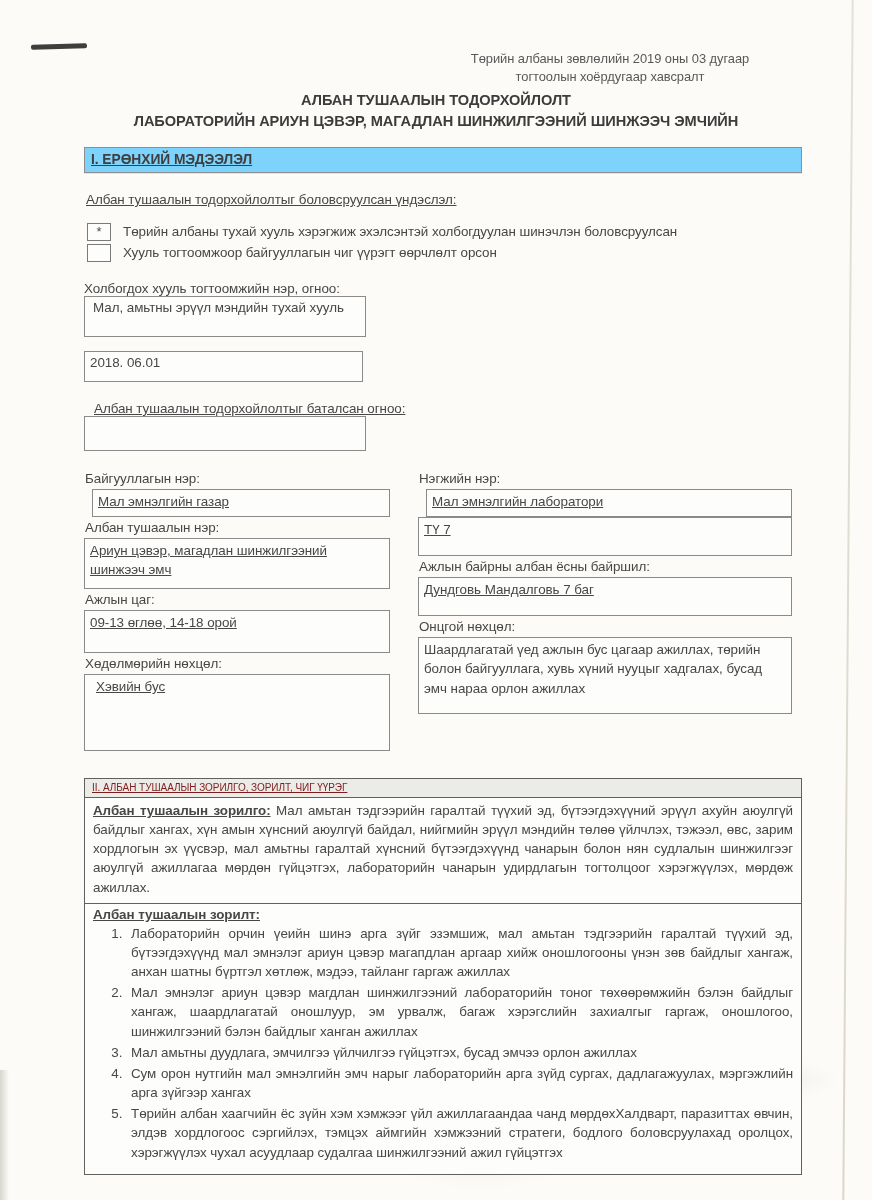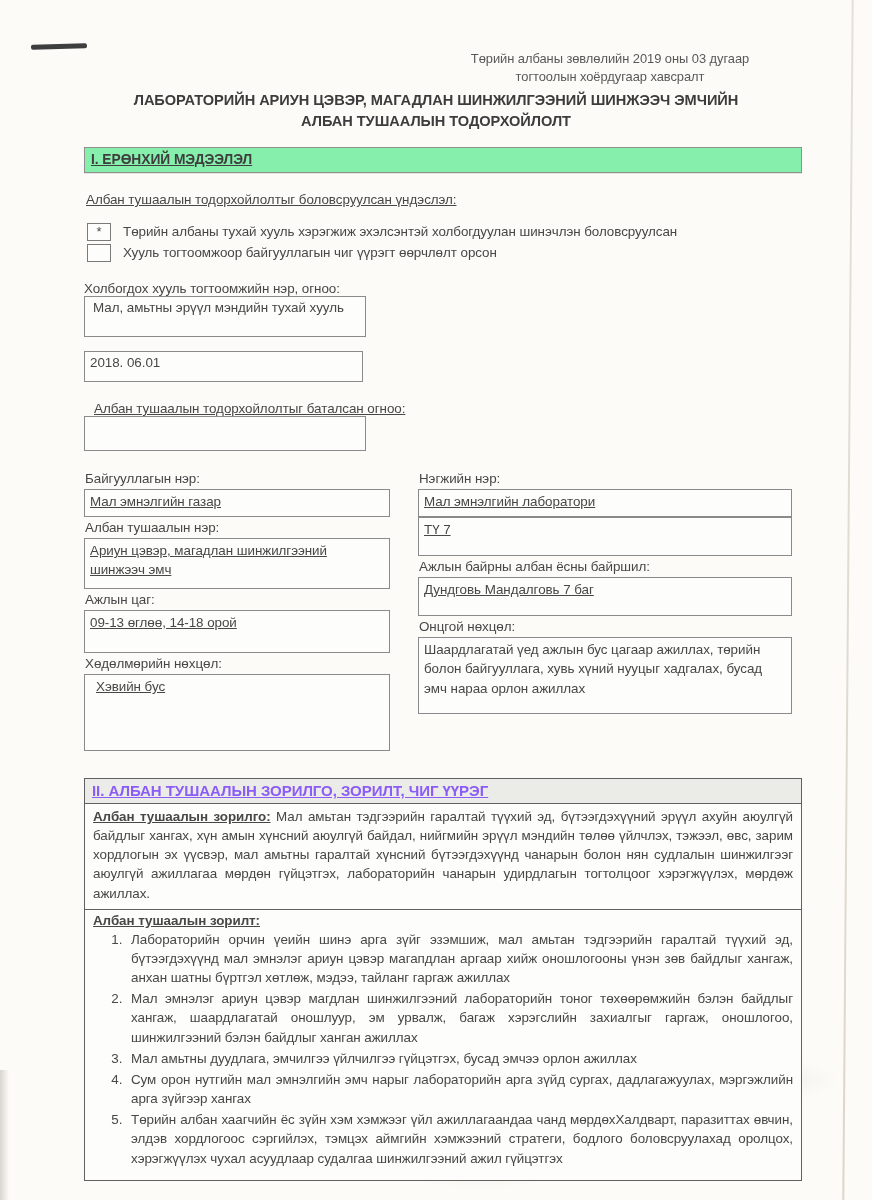--- a/index.html
+++ b/index.html
@@ -43,21 +43,21 @@
     text-align:center; font-size:12.9px; line-height:1.4; color:#585858;
   }
   .doc-title {
     position:absolute; left:70px; top:90px; width:732px;
     text-align:center; font-weight:bold; font-size:14.6px;
     line-height:1.42; color:#3c3c3c;
   }
   
   .content { position:absolute; left:84px; top:147px; width:718px; }
   .sec-bar {
-    border:1px solid #8f8f8f; background:#86efac;
+    border:1px solid #8f8f8f; background:#7dd3fc;
     padding:4px 6px 5px; font-weight:bold; font-size:13.8px;
     color:#3e3e3e; box-shadow:0 1px 0 rgba(160,160,160,.25);
   }
   .u { text-decoration:underline; }
   .basis-label { margin:19px 0 0 2px; text-decoration:underline; }
   .cb-block { margin-top:16px; }
   .cb-row { display:flex; align-items:flex-start; margin-bottom:3px; }
   .cb-box {
     flex:none; width:22px; height:16px; border:1px solid #7a7a7a;
     margin:0 12px 0 3px; text-align:center; font-size:13px; line-height:16px;
@@ -78,31 +78,31 @@
   
   .cols { display:flex; margin-top:17px; }
   .col-left { width:306px; }
   .col-right { width:374px; margin-left:auto; margin-right:10px; }
   .f-label { margin:3px 0 3px 1px; }
   .f-box {
     border:1px solid #8a8a8a; padding:2px 5px 3px;
     background:#fdfdfb; line-height:1.45;
   }
   .f-val { text-decoration:underline; }
-  .hA { min-height:21px; }
+  .hA { min-height:21px;margin-left:8px; }
   .hB { min-height:44px; }
   .hC { min-height:36px; }
   .hD { min-height:70px; }
   .hE { min-height:32px; }
   .indent { padding-left:6px; display:inline-block; }
   
   .sec2 { margin-top:27px; border:1px solid #606060; background:#fdfdfb; }
   .sec2-head {
     background:#ebebe8; border-bottom:1px solid #606060;
-    font-weight:bold; font-size:15px; color:#8b5cf6;
+    font-weight:normal; font-size:10px; color:#7f1d1d;
     padding:3px 7px 4px;
   }
   .sec2-purpose {
     border-bottom:1px solid #606060; padding:3px 8px 6px;
     text-align:justify; line-height:1.43;
   }
   .lead { font-weight:bold; text-decoration:underline; }
   .sec2-zorilt { padding:3px 8px 10px; }
   .sec2-zorilt ol { margin:2px 0 0; padding-left:33px; }
   .sec2-zorilt li {
@@ -119,22 +119,22 @@
   <div class="scan-edge-bottomleft"></div>
   <div class="scan-smudge1"></div>
   <div class="scan-smudge2"></div>
 
   <div class="header-note">
     <div>Төрийн албаны зөвлөлийн 2019 оны 03 дугаар</div>
     <div>тогтоолын хоёрдугаар хавсралт</div>
   </div>
 
   <div class="doc-title">
+    <div>АЛБАН ТУШААЛЫН ТОДОРХОЙЛОЛТ</div>
     <div>ЛАБОРАТОРИЙН АРИУН ЦЭВЭР, МАГАДЛАН ШИНЖИЛГЭЭНИЙ ШИНЖЭЭЧ ЭМЧИЙН</div>
-    <div>АЛБАН ТУШААЛЫН ТОДОРХОЙЛОЛТ</div>
   </div>
 
   <div class="content">
 
     <div class="sec-bar">
       <span class="u">I. ЕРӨНХИЙ МЭДЭЭЛЭЛ</span>
     </div>
 
     <div class="basis-label">Албан тушаалын тодорхойлолтыг боловсруулсан үндэслэл:</div>
 

